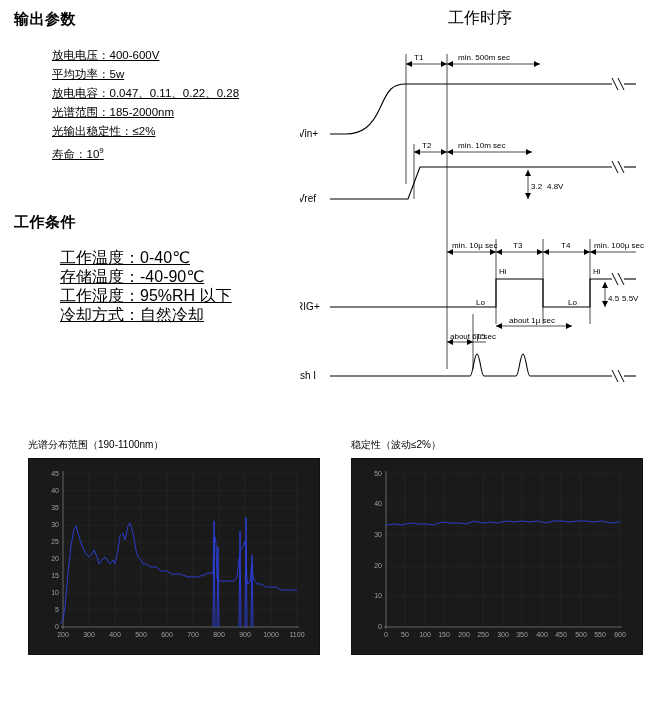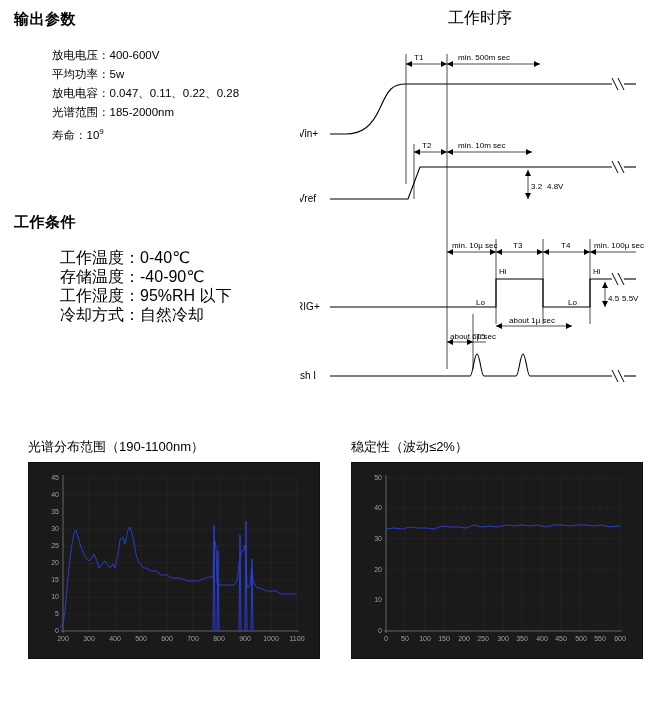--- a/index.html
+++ b/index.html
@@ -15,35 +15,35 @@
 
   
   .sec-title{
     font-size:15px;font-weight:bold;letter-spacing:.5px;
   }
   #title-output{position:absolute;left:14px;top:10px;}
   #title-conditions{position:absolute;left:14px;top:213px;text-align:right;}
 
   .spec-list{position:absolute;left:52px;top:46px;font-size:11.5px;line-height:19px;}
   .cond-list{position:absolute;left:60px;top:248px;font-size:16px;line-height:19px;}
-  .spec-list div,.cond-list div{white-space:nowrap;}
+  .spec-list div,.cond-list div{white-space:nowrap;text-decoration:underline;}
   .sup{font-size:8px;vertical-align:super;}
 
   
   #timing{position:absolute;left:300px;top:8px;width:352px;height:400px;}
   #timing-title{
     position:absolute;left:148px;top:0;font-size:16px;
   }
   #timing svg{position:absolute;left:0;top:16px;}
 
   
   .chart-block{position:absolute;}
   #chart-left{left:28px;top:438px;}
   #chart-right{left:336px;top:438px;margin-left:15px;}
-  .chart-caption{font-size:13px;margin-bottom:6px;}
+  .chart-caption{font-size:10px;margin-bottom:6px;}
   .chart-frame{
     width:290px;height:195px;background:#1a1a1a;position:relative;
     border:1px solid #111;
   }
   .chart-inner{position:absolute;left:0;top:0;width:290px;height:195px;}
 
   .lbl{font-size:7px;fill:#9aa0a6;}
   .axis{stroke:#8a8f94;stroke-width:.6;fill:none;}
   .grid{stroke:#2d2f33;stroke-width:.5;}
   .trace{stroke:#2b3fe0;stroke-width:.9;fill:none;}
@@ -53,20 +53,21 @@
 
 <div class="page">
 
   <div class="sec-title" id="title-output">输出参数</div>
 
   <div class="spec-list">
     <div>放电电压：400-600V</div>
     <div>平均功率：5w</div>
     <div>放电电容：0.047、0.11、0.22、0.28</div>
     <div>光谱范围：185-2000nm</div>
+    <div>光输出稳定性：≤2%</div>
     <div><span>寿命：10</span><span class="sup">9</span></div>
   </div>
 
   <div class="sec-title" id="title-conditions">工作条件</div>
 
   <div class="cond-list">
     <div>工作温度：0-40℃</div>
     <div>存储温度：-40-90℃</div>
     <div>工作湿度：95%RH 以下</div>
     <div>冷却方式：自然冷却</div>

